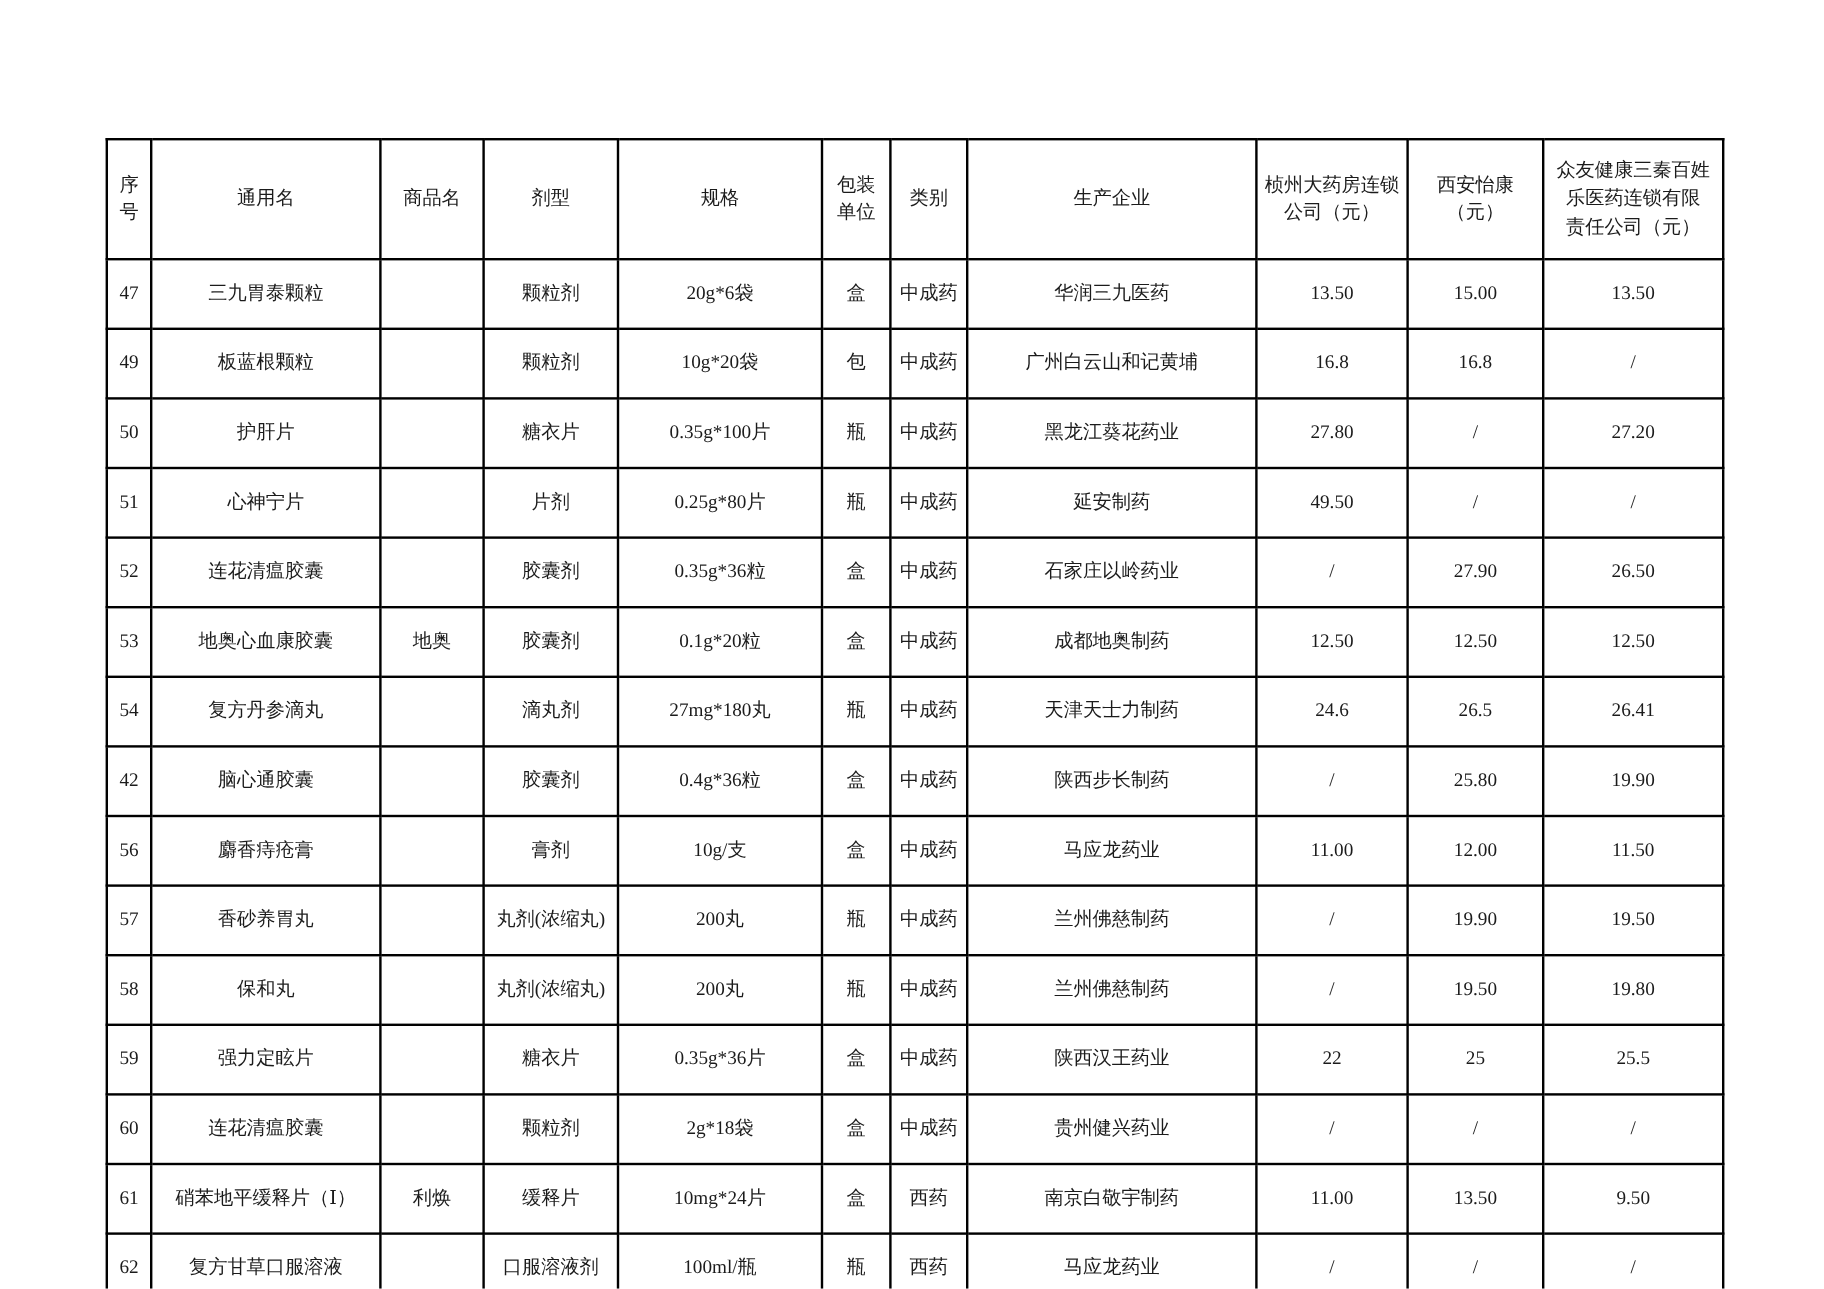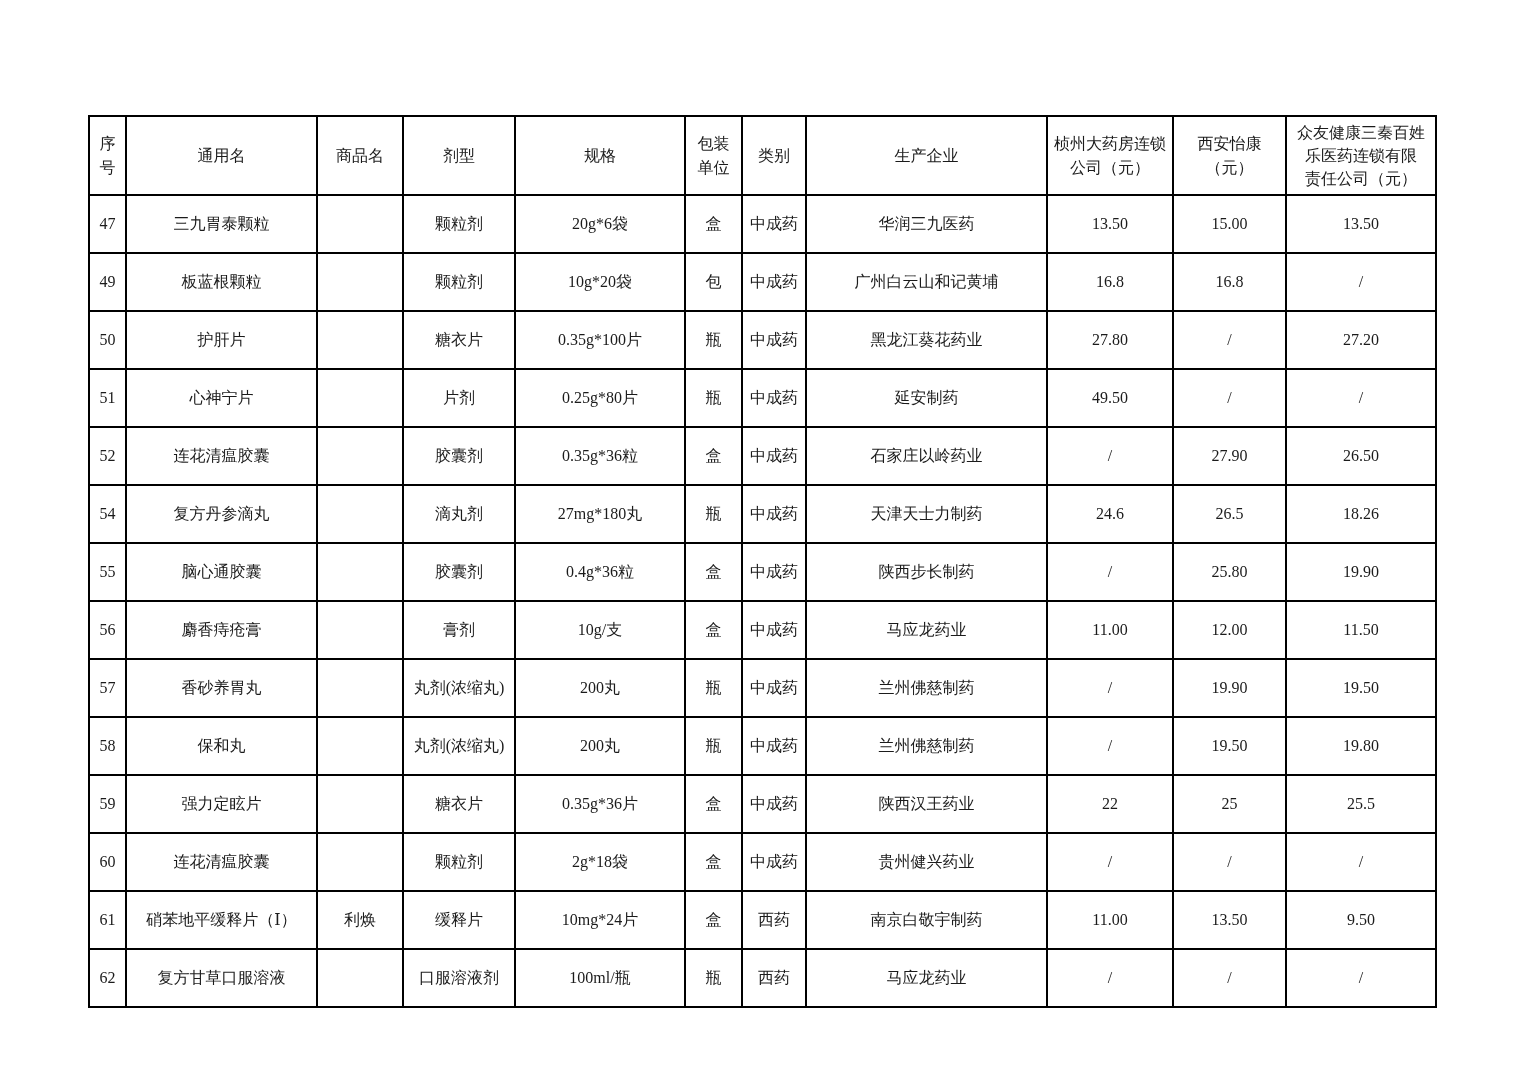--- a/index.html
+++ b/index.html
@@ -30,21 +30,21 @@
     text-align: center;
     vertical-align: middle;
     font-size: 16px;
     font-weight: normal;
     color: #1b1b1b;
     padding: 2px 3px;
     white-space: pre-line;
     line-height: 1.45;
     overflow: hidden;
   }
-  .price-table thead tr { height: 79px; }
+  .price-table thead tr { height: 100px; }
   .price-table tbody tr { height: 58px; }
 </style>
 </head>
 <body>
 
 <div class="page">
   <table class="price-table">
     <colgroup>
         <col style="width: 37px;">
         <col style="width: 191px;">
@@ -138,34 +138,47 @@
           <td>胶囊剂</td>
           <td>0.35g*36粒</td>
           <td>盒</td>
           <td>中成药</td>
           <td>石家庄以岭药业</td>
           <td>/</td>
           <td>27.90</td>
           <td>26.50</td>
         </tr>
         <tr>
+          <td>53</td>
+          <td>地奥心血康胶囊</td>
+          <td>地奥</td>
+          <td>胶囊剂</td>
+          <td>0.1g*20粒</td>
+          <td>盒</td>
+          <td>中成药</td>
+          <td>成都地奥制药</td>
+          <td>12.50</td>
+          <td>12.50</td>
+          <td>12.50</td>
+        </tr>
+        <tr>
           <td>54</td>
           <td>复方丹参滴丸</td>
           <td></td>
           <td>滴丸剂</td>
           <td>27mg*180丸</td>
           <td>瓶</td>
           <td>中成药</td>
           <td>天津天士力制药</td>
           <td>24.6</td>
           <td>26.5</td>
-          <td>18.26</td>
-        </tr>
-        <tr>
-          <td>55</td>
+          <td>26.41</td>
+        </tr>
+        <tr>
+          <td>42</td>
           <td>脑心通胶囊</td>
           <td></td>
           <td>胶囊剂</td>
           <td>0.4g*36粒</td>
           <td>盒</td>
           <td>中成药</td>
           <td>陕西步长制药</td>
           <td>/</td>
           <td>25.80</td>
           <td>19.90</td>

